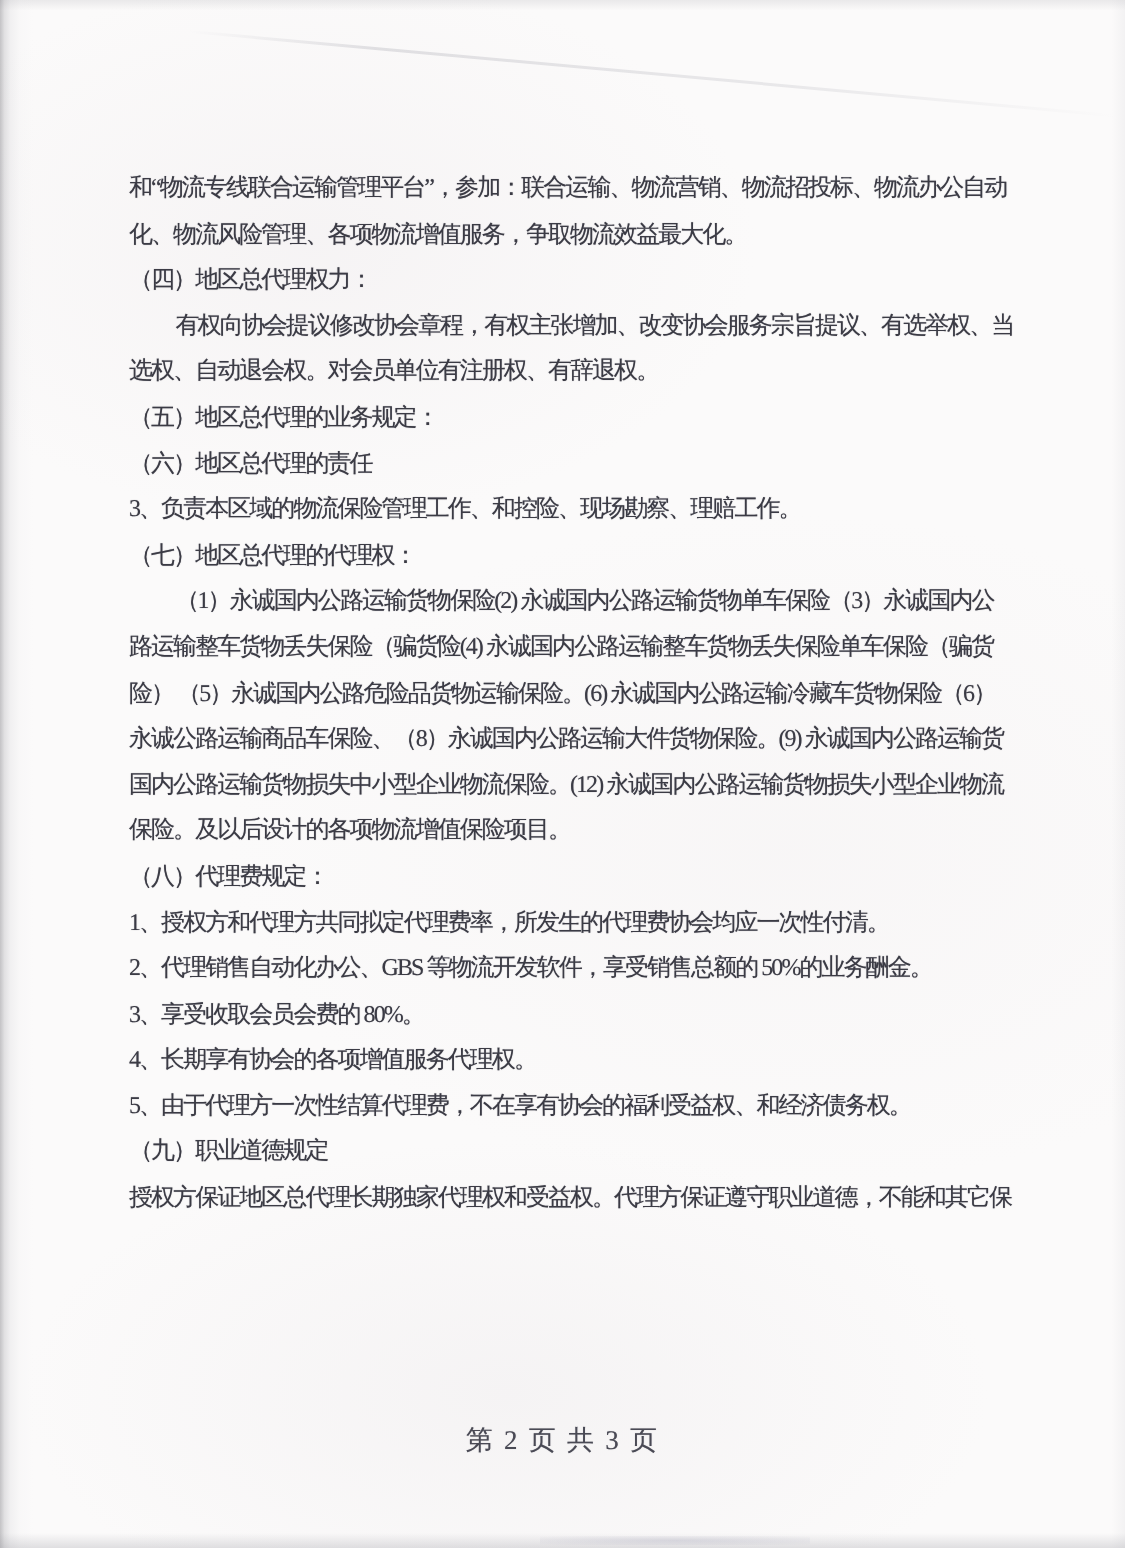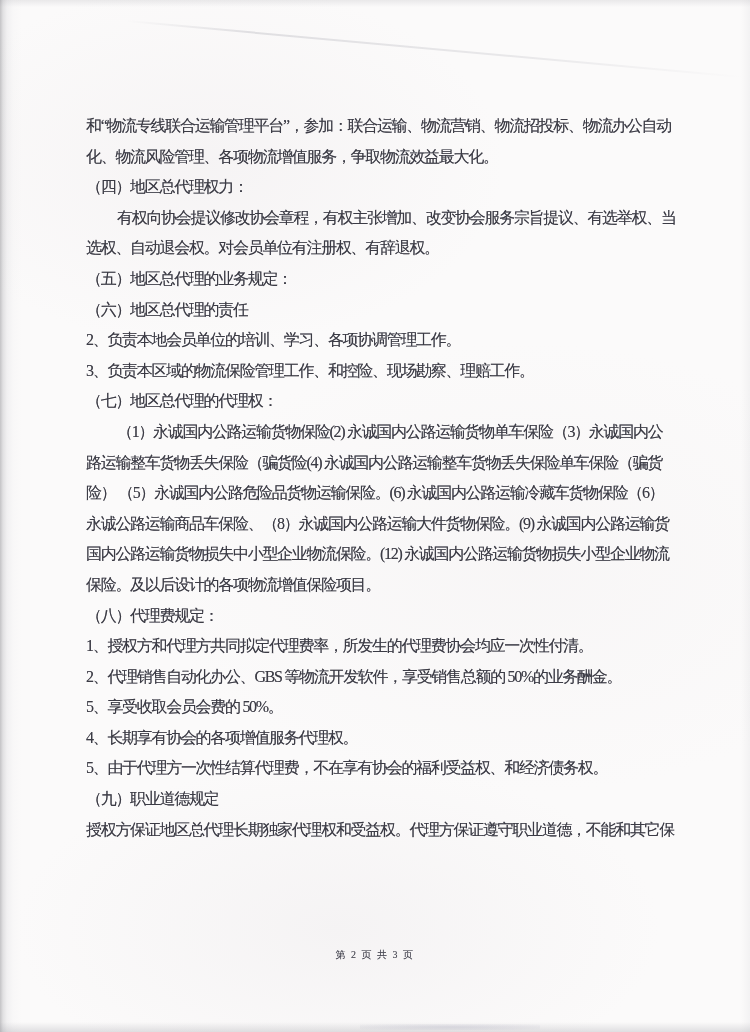--- a/index.html
+++ b/index.html
@@ -76,21 +76,21 @@
   }
   .line.indent {
     padding-left: 31px;
   }
   .page-footer {
     position: absolute;
     left: 0; right: 0;
     top: 948px;
     text-align: center;
     color: #4a4a55;
-    font-size: 10px;
+    font-size: 18px;
     letter-spacing: 1.5px;
     text-shadow: 0 0 0.5px rgba(74,74,85,0.5);
   }
 </style>
 </head>
 <body>
 
 <div class="scan-page">
   <div class="edge-top"></div>
   <div class="edge-left"></div>
@@ -100,33 +100,32 @@
   <div class="smudge-bottom"></div>
 
   <div class="doc-body">
       <div class="line">和“物流专线联合运输管理平台”，参加：联合运输、物流营销、物流招投标、物流办公自动</div>
       <div class="line">化、物流风险管理、各项物流增值服务，争取物流效益最大化。</div>
       <div class="line">（四）地区总代理权力：</div>
       <div class="line indent">有权向协会提议修改协会章程，有权主张增加、改变协会服务宗旨提议、有选举权、当</div>
       <div class="line">选权、自动退会权。对会员单位有注册权、有辞退权。</div>
       <div class="line">（五）地区总代理的业务规定：</div>
       <div class="line">（六）地区总代理的责任</div>
-      <div class="line">2、负责本地会员单位的培训、学习、各项协调管理工作。</div>
       <div class="line">3、负责本区域的物流保险管理工作、和控险、现场勘察、理赔工作。</div>
       <div class="line">（七）地区总代理的代理权：</div>
       <div class="line indent">（1）永诚国内公路运输货物保险(2) 永诚国内公路运输货物单车保险（3）永诚国内公</div>
       <div class="line">路运输整车货物丢失保险（骗货险(4) 永诚国内公路运输整车货物丢失保险单车保险（骗货</div>
       <div class="line">险） （5）永诚国内公路危险品货物运输保险。(6) 永诚国内公路运输冷藏车货物保险（6）</div>
       <div class="line">永诚公路运输商品车保险、（8）永诚国内公路运输大件货物保险。(9) 永诚国内公路运输货</div>
       <div class="line">国内公路运输货物损失中小型企业物流保险。(12) 永诚国内公路运输货物损失小型企业物流</div>
       <div class="line">保险。及以后设计的各项物流增值保险项目。</div>
       <div class="line">（八）代理费规定：</div>
       <div class="line">1、授权方和代理方共同拟定代理费率，所发生的代理费协会均应一次性付清。</div>
       <div class="line">2、代理销售自动化办公、GBS 等物流开发软件，享受销售总额的 50%的业务酬金。</div>
-      <div class="line">5、享受收取会员会费的 50%。</div>
+      <div class="line">3、享受收取会员会费的 80%。</div>
       <div class="line">4、长期享有协会的各项增值服务代理权。</div>
       <div class="line">5、由于代理方一次性结算代理费，不在享有协会的福利受益权、和经济债务权。</div>
       <div class="line">（九）职业道德规定</div>
       <div class="line">授权方保证地区总代理长期独家代理权和受益权。代理方保证遵守职业道德，不能和其它保</div>
     </div>
 
   <div class="page-footer">第 2 页 共 3 页</div>
 </div>
 
 </body></html>

